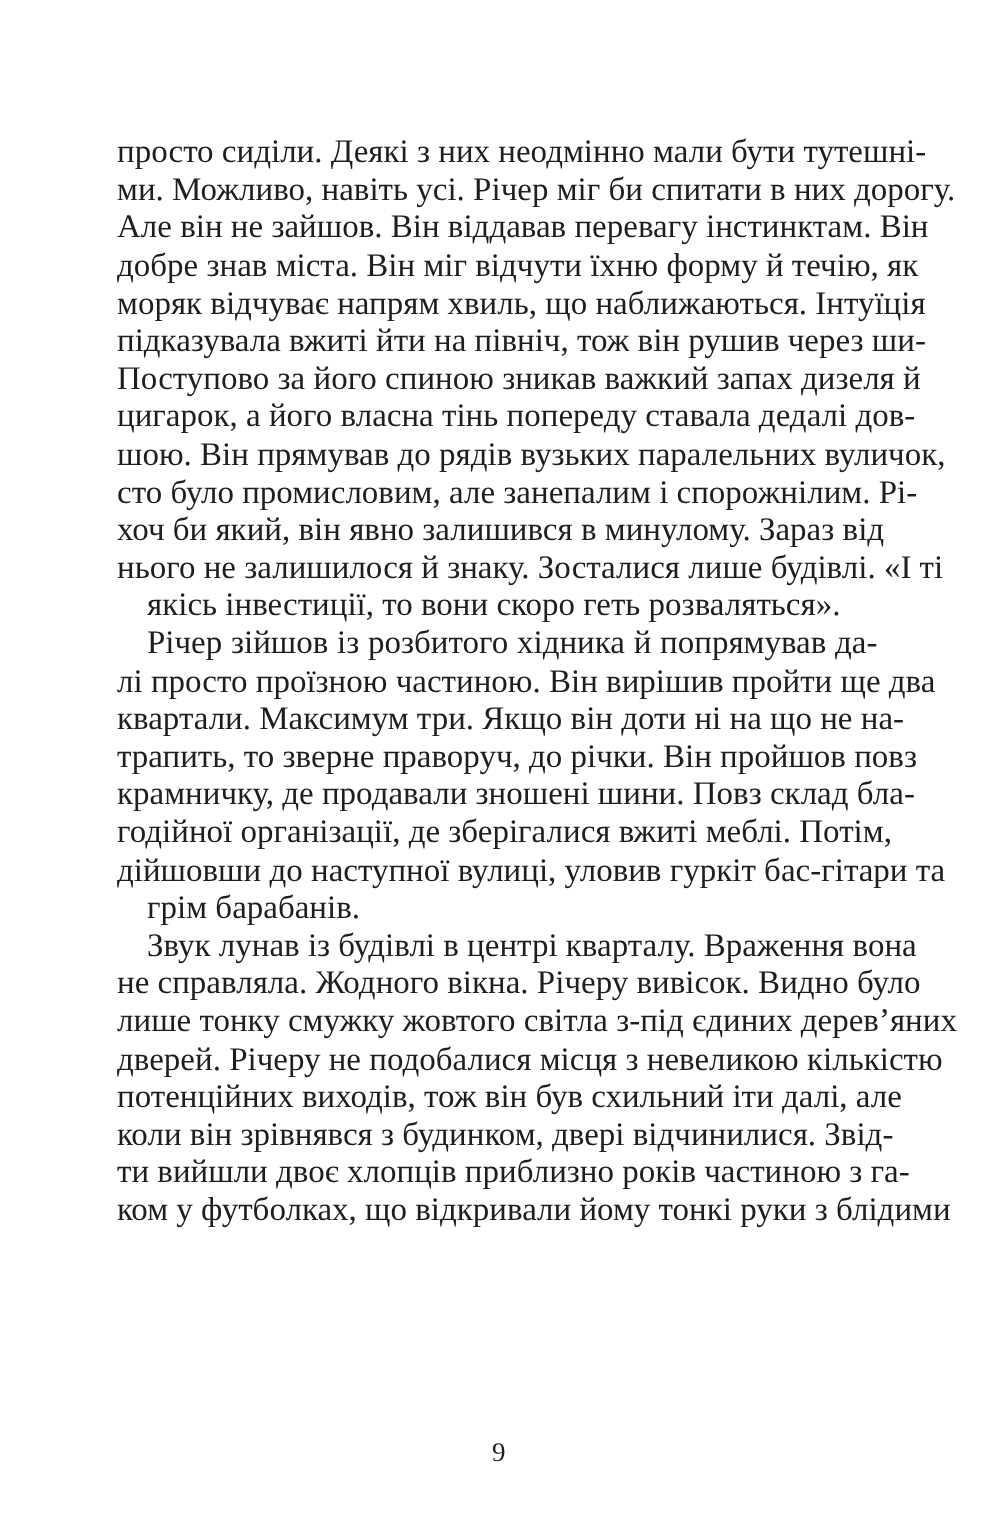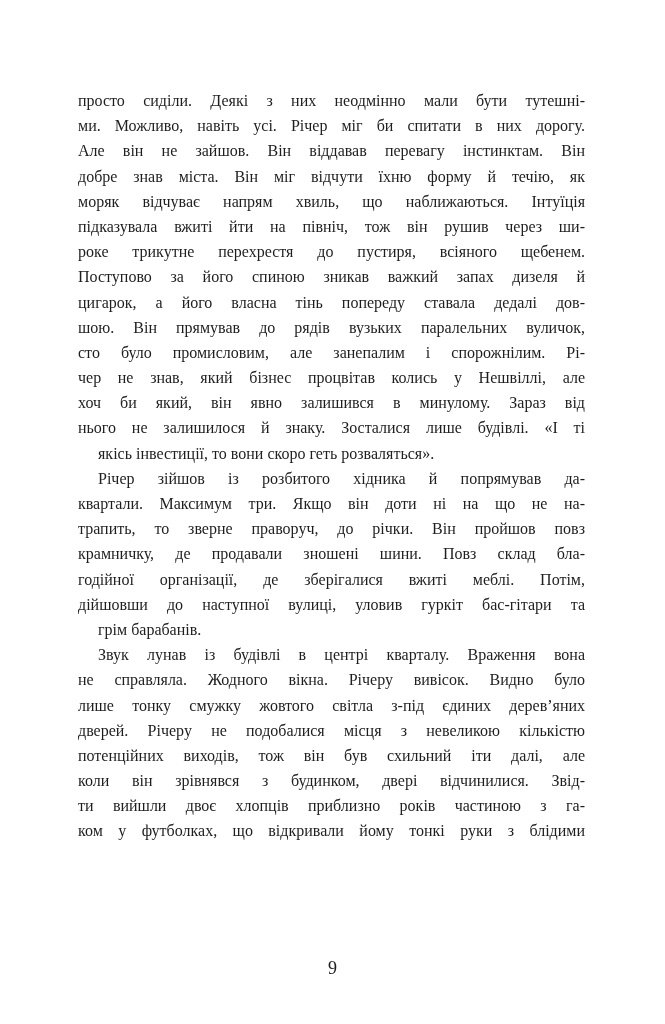--- a/index.html
+++ b/index.html
@@ -20,21 +20,21 @@
       width: 665px;
       height: 1024px;
       background: #ffffff;
     }
     .text-block {
       position: absolute;
       left: 78px;
       top: 88px;
       width: 507px;
       font-family: "Liberation Serif", "DejaVu Serif", serif;
-      font-size: 16px;
+      font-size: 22px;
       line-height: 25.2px;
       color: #1e1e1e;
     }
     .line {
       display: block;
       white-space: nowrap;
       text-align: justify;
       text-align-last: justify;
       height: 25.2px;
     }
@@ -61,32 +61,31 @@
 
 <div class="page">
   <div class="text-block" id="text-block">
       <div>
         <span class="line">просто сиділи. Деякі з них неодмінно мали бути тутешні-</span>
         <span class="line">ми. Можливо, навіть усі. Річер міг би спитати в них дорогу.</span>
         <span class="line">Але він не зайшов. Він віддавав перевагу інстинктам. Він</span>
         <span class="line">добре знав міста. Він міг відчути їхню форму й течію, як</span>
         <span class="line">моряк відчуває напрям хвиль, що наближаються. Інтуїція</span>
         <span class="line">підказувала вжиті йти на північ, тож він рушив через ши-</span>
-        <span class="line">роке трикутне перехрестя до пустиря, всіяного щебенем.</span>
         <span class="line">Поступово за його спиною зникав важкий запах дизеля й</span>
         <span class="line">цигарок, а його власна тінь попереду ставала дедалі дов-</span>
         <span class="line">шою. Він прямував до рядів вузьких паралельних вуличок,</span>
         <span class="line">сто було промисловим, але занепалим і спорожнілим. Рі-</span>
-        <span class="line">чер не знав, який бізнес процвітав колись у Нешвіллі, але</span>
         <span class="line">хоч би який, він явно залишився в минулому. Зараз від</span>
         <span class="line">нього не залишилося й знаку. Зосталися лише будівлі. «І ті</span>
         <span class="line last">якісь інвестиції, то вони скоро геть розваляться».</span>
       </div>
       <div>
         <span class="line indent">Річер зійшов із розбитого хідника й попрямував да-</span>
+        <span class="line">лі просто проїзною частиною. Він вирішив пройти ще два</span>
         <span class="line">квартали. Максимум три. Якщо він доти ні на що не на-</span>
         <span class="line">трапить, то зверне праворуч, до річки. Він пройшов повз</span>
         <span class="line">крамничку, де продавали зношені шини. Повз склад бла-</span>
         <span class="line">годійної організації, де зберігалися вжиті меблі. Потім,</span>
         <span class="line">дійшовши до наступної вулиці, уловив гуркіт бас-гітари та</span>
         <span class="line last">грім барабанів.</span>
       </div>
       <div>
         <span class="line indent">Звук лунав із будівлі в центрі кварталу. Враження вона</span>
         <span class="line">не справляла. Жодного вікна. Річеру вивісок. Видно було</span>

